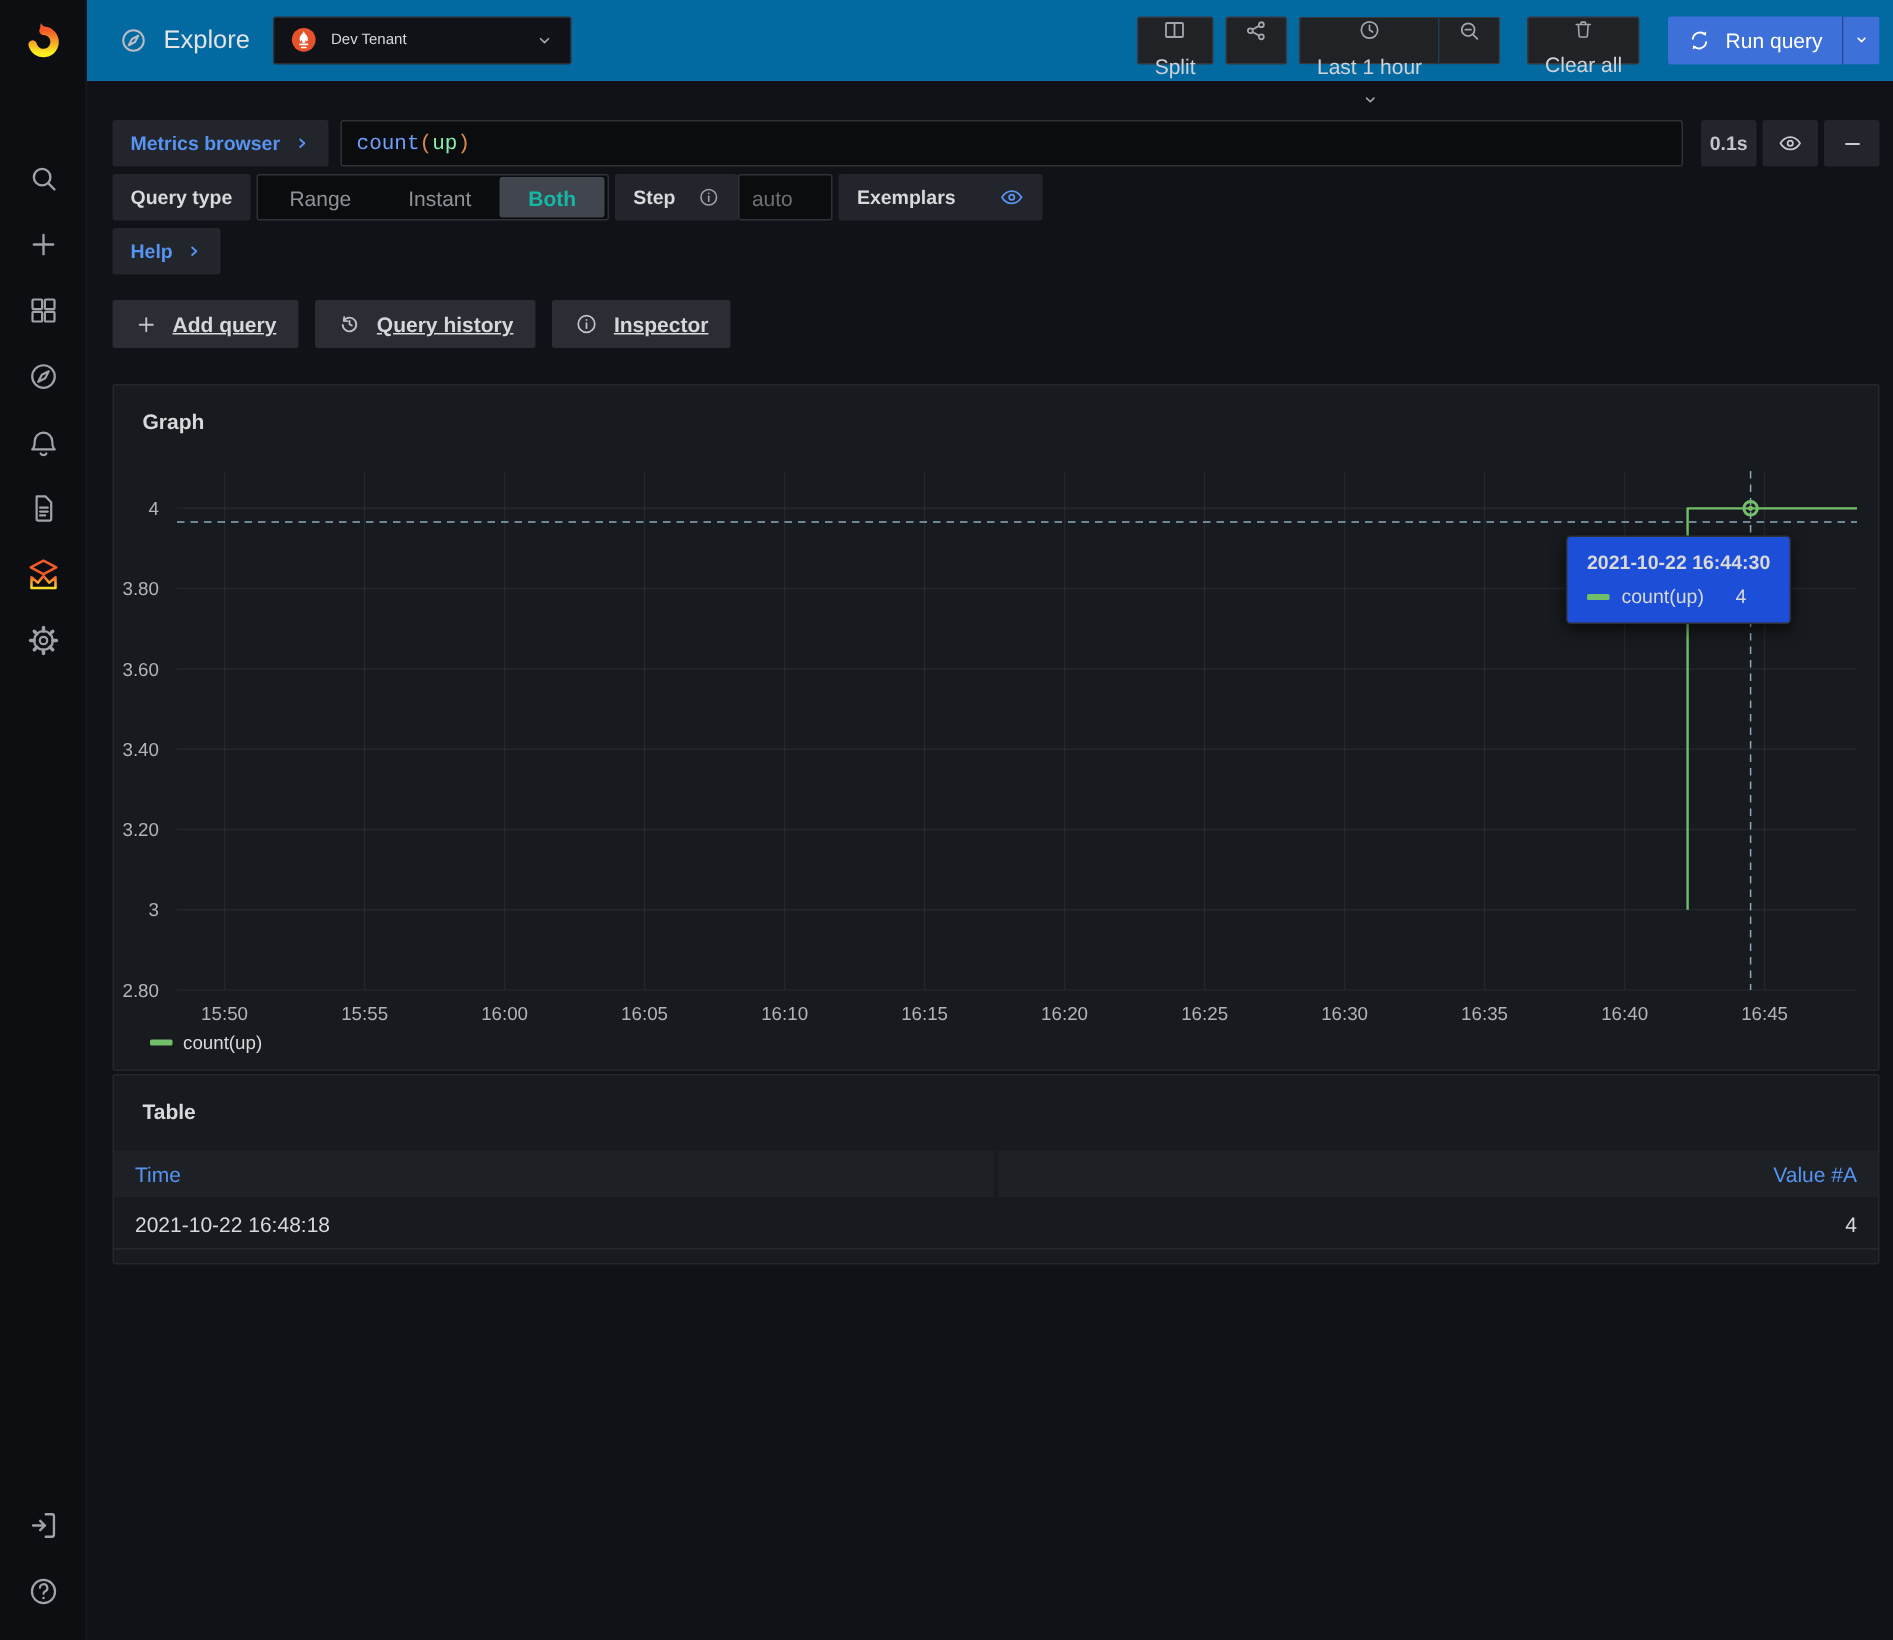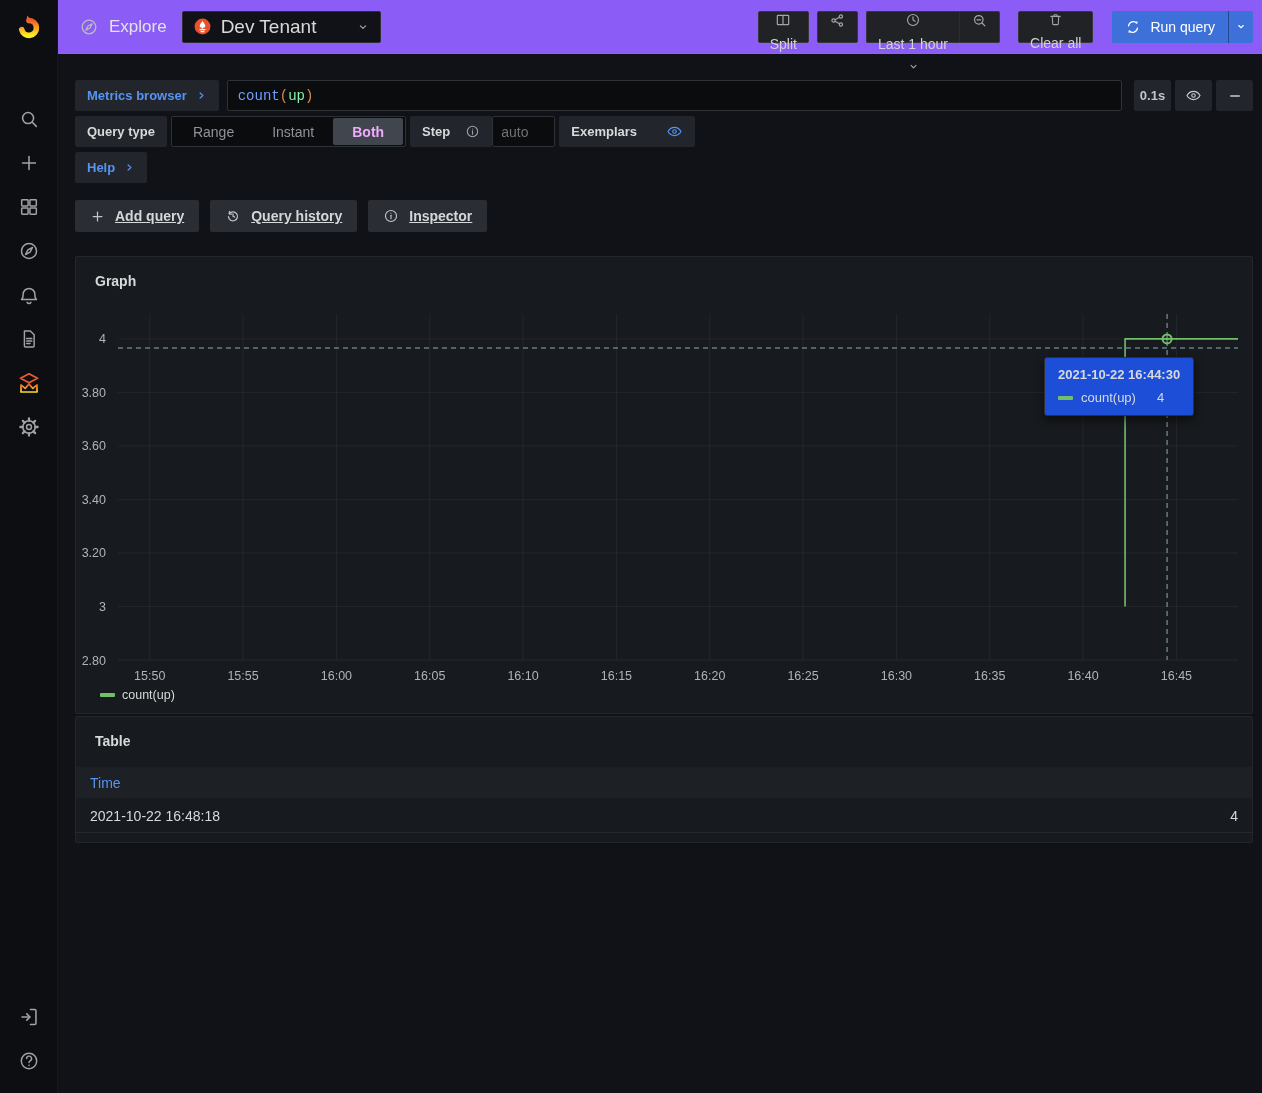--- a/index.html
+++ b/index.html
@@ -11,29 +11,29 @@
   
   .sidebar{position:absolute;left:0;top:0;width:57px;height:1093px;background:#0d0e12;
            border-right:1px solid #17181c;display:flex;flex-direction:column;align-items:center;z-index:10;}
   .logo-btn{margin:7px 0 0;background:none;border:none;width:40px;height:40px;display:flex;align-items:center;justify-content:center;}
   .side-top{margin-top:50px;display:flex;flex-direction:column;}
   .side-bottom{margin-top:auto;margin-bottom:10px;display:flex;flex-direction:column;}
   .side-btn{width:57px;height:44px;display:flex;align-items:center;justify-content:center;
             background:none;border:none;color:#9fa3a8;}
 
   
-  .topbar{position:absolute;left:57px;top:0;width:1205px;height:54px;background:#8b5cf6;
+  .topbar{position:absolute;left:57px;top:0;width:1205px;height:54px;background:#0369a1;
           border-bottom:1px solid rgba(255,255,255,0.045);display:flex;align-items:center;
           justify-content:space-between;padding:0 9px 0 22px;box-sizing:border-box;}
   .tb-left{display:flex;align-items:center;gap:15px;}
   .app-title{display:flex;align-items:center;gap:10px;font-size:17px;font-weight:500;color:#e2e3e7;}
   .app-title .ic{color:#b9bcc2;}
   .tenant-btn{display:flex;align-items:center;gap:9px;height:32px;width:199px;box-sizing:border-box;
               padding:0 10px;background:#111217;border:1px solid #2c2e33;border-radius:2px;
-              color:#d8d9da;font-size:19px;font-weight:500;}
+              color:#d8d9da;font-size:10px;font-weight:500;}
   .tenant-btn .caret{margin-left:auto;color:#9fa3a8;}
   .tb-right{display:flex;align-items:center;}
   .tbtn{display:flex;align-items:center;gap:8px;height:32px;padding:0 11px;background:#202226;
         border:1px solid #35373c;border-radius:2px;color:#d0d2d6;font-size:14px;font-weight:500;flex-direction:column;}
   .tbtn .ic{color:#a2a6ab;}
   .gap8{margin-left:8px;} .gap18{margin-left:18px;}
   .tp-group{display:flex;margin-left:8px;}
   .tp-group .tbtn:first-child{border-radius:2px 0 0 2px;border-right:none;}
   .tp-group .tbtn:last-child{border-radius:0 2px 2px 0;border-left:1px solid #2a2c30;}
   .run-group{display:flex;margin-left:19px;}
@@ -52,21 +52,21 @@
   .chip .ic{color:#9fa3a8;}
   .promql{flex:1;height:31px;background:#0b0c0e;border:1px solid #2c3235;border-radius:2px;
           display:flex;align-items:center;padding:0 10px;margin:0 6px 0 8px;box-sizing:border-box;
           font-family:"Liberation Mono","DejaVu Sans Mono",monospace;font-size:14px;}
   .sq{width:37px;justify-content:center;padding:0;margin-left:4px;color:#c7cace;}
   .exec{color:#c2c5c9;font-weight:600;margin-left:6px;}
   .radio-group{display:flex;align-items:center;background:#0b0c0e;border:1px solid #2c3235;
                border-radius:2px;height:31px;margin:0 4px;box-sizing:border-box;padding:0 2px;}
   .radio-opt{padding:0 19px;font-size:14px;color:#8e9299;font-weight:500;height:27px;display:flex;
              align-items:center;background:none;border:none;border-radius:2px;}
-  .radio-opt.active{background:#41454d;color:#f0abfc;font-weight:600;}
+  .radio-opt.active{background:#41454d;color:#14b8a6;font-weight:600;}
   .mini-input{width:63px;height:31px;background:#0b0c0e;border:1px solid #2c3235;border-radius:2px;
               color:#8e9299;font-size:14px;padding:0 8px;box-sizing:border-box;margin-right:4px;}
   .mini-input::placeholder{color:#6e7176;}
   .qrow3{margin-top:1px;}
   .qrow4{margin-top:17px;display:flex;gap:11px;text-decoration:underline;}
   .qbtn{display:flex;align-items:center;gap:10px;height:32px;padding:0 15px;background:#2a2d33;
         border:none;border-radius:2px;color:#d5d7da;font-size:14px;font-weight:600;}
   .qbtn .ic{color:#c0c3c8;}
 
   
@@ -459,20 +459,21 @@
           <span>count(up)</span>
           <span class="tt-val">4</span>
         </div>
       </div>
     </section>
 
     <section class="panel table-panel">
       <h2 class="panel-title">Table</h2>
       <div class="thead">
         <div class="th">Time</div>
+        <div class="th right">Value #A</div>
       </div>
       <div class="trow">
         <div class="td">2021-10-22 16:48:18</div>
         <div class="td right">4</div>
       </div>
     </section>
 
   </main>
 </div>
 

